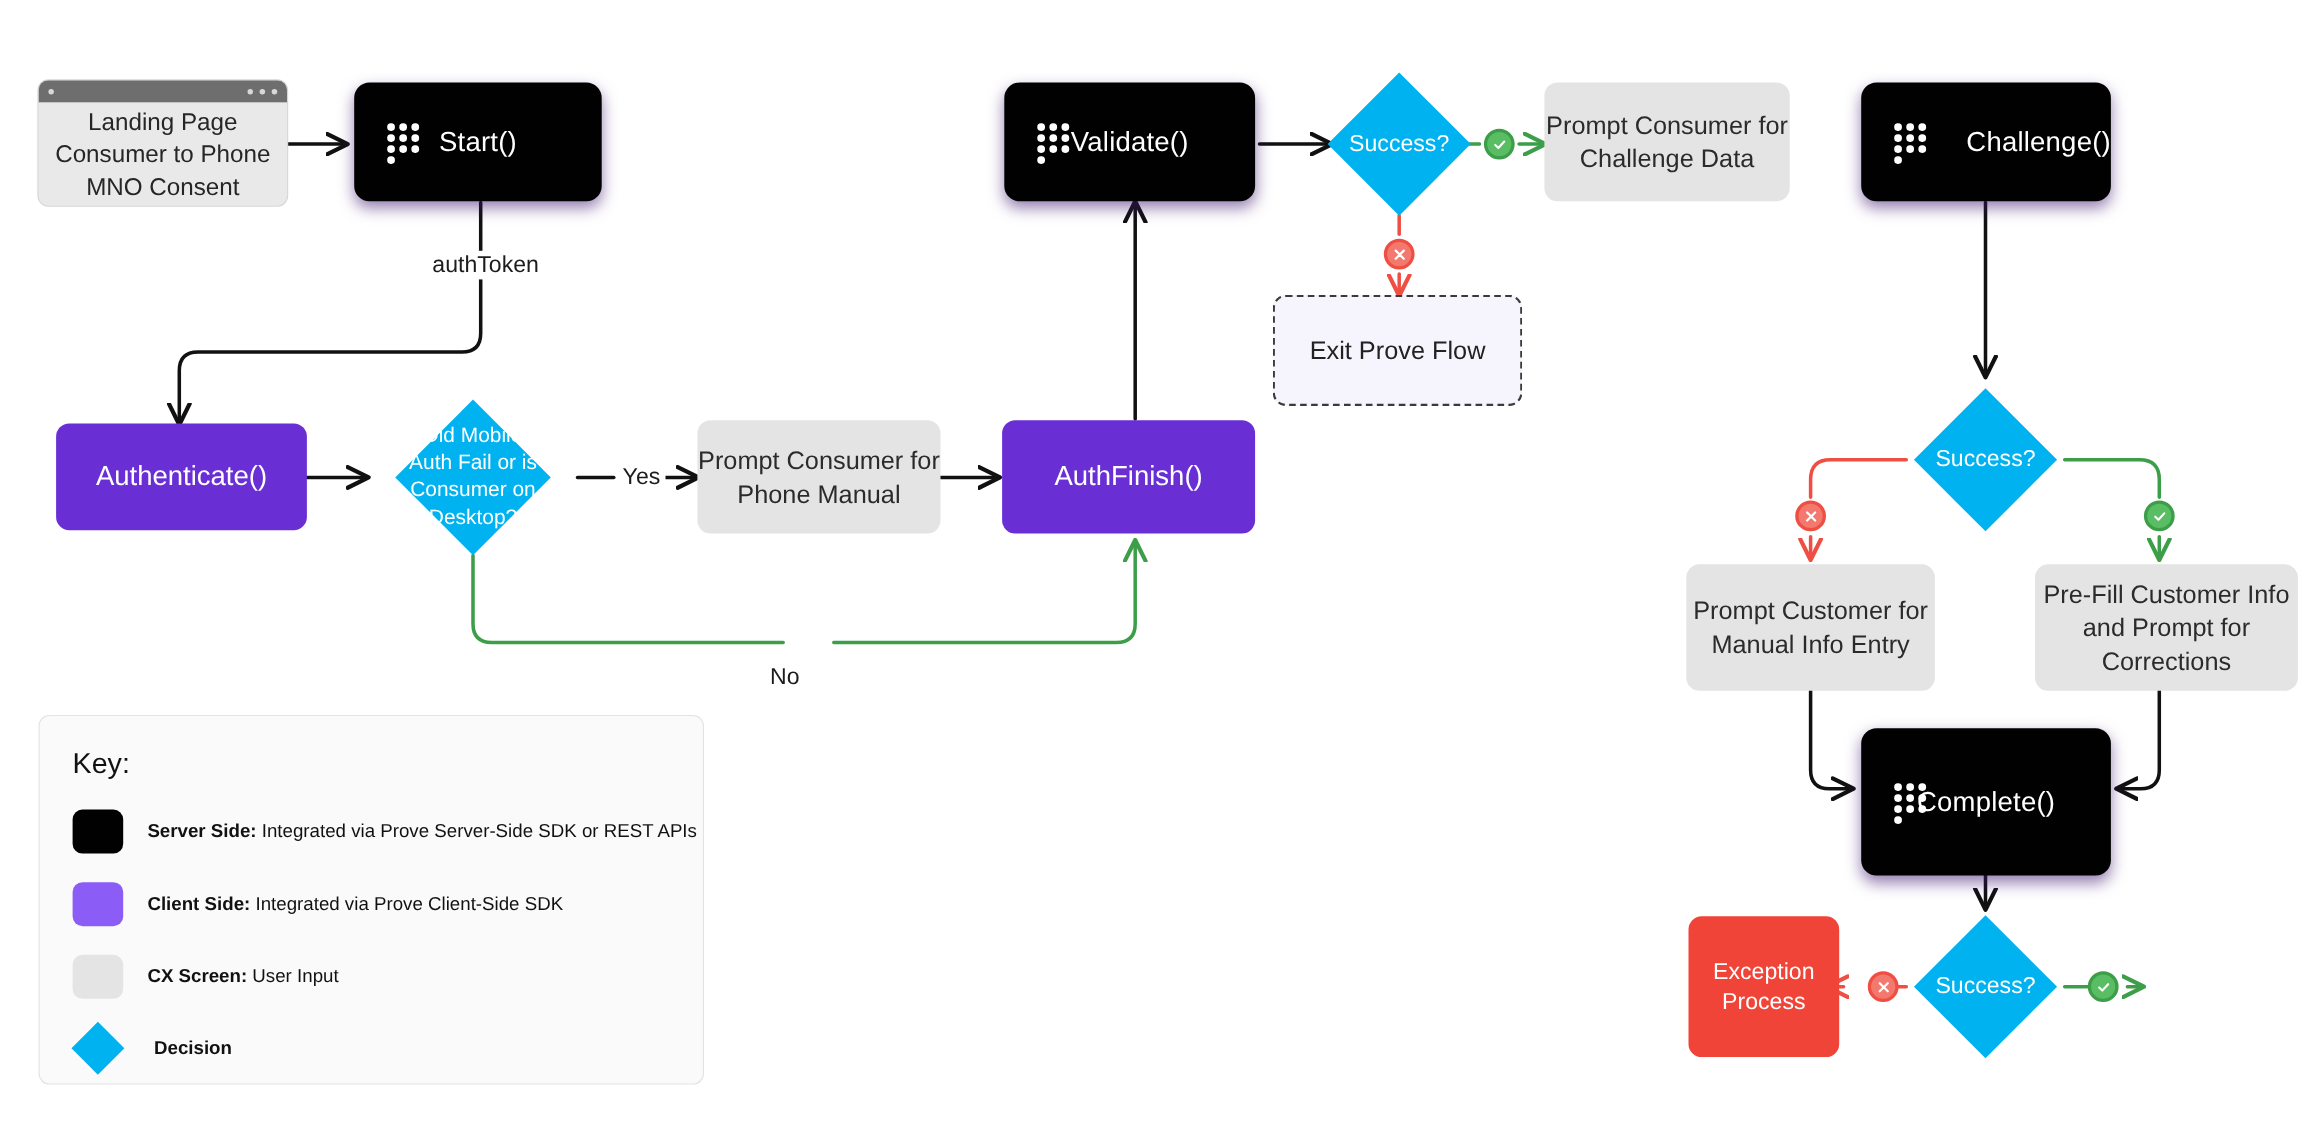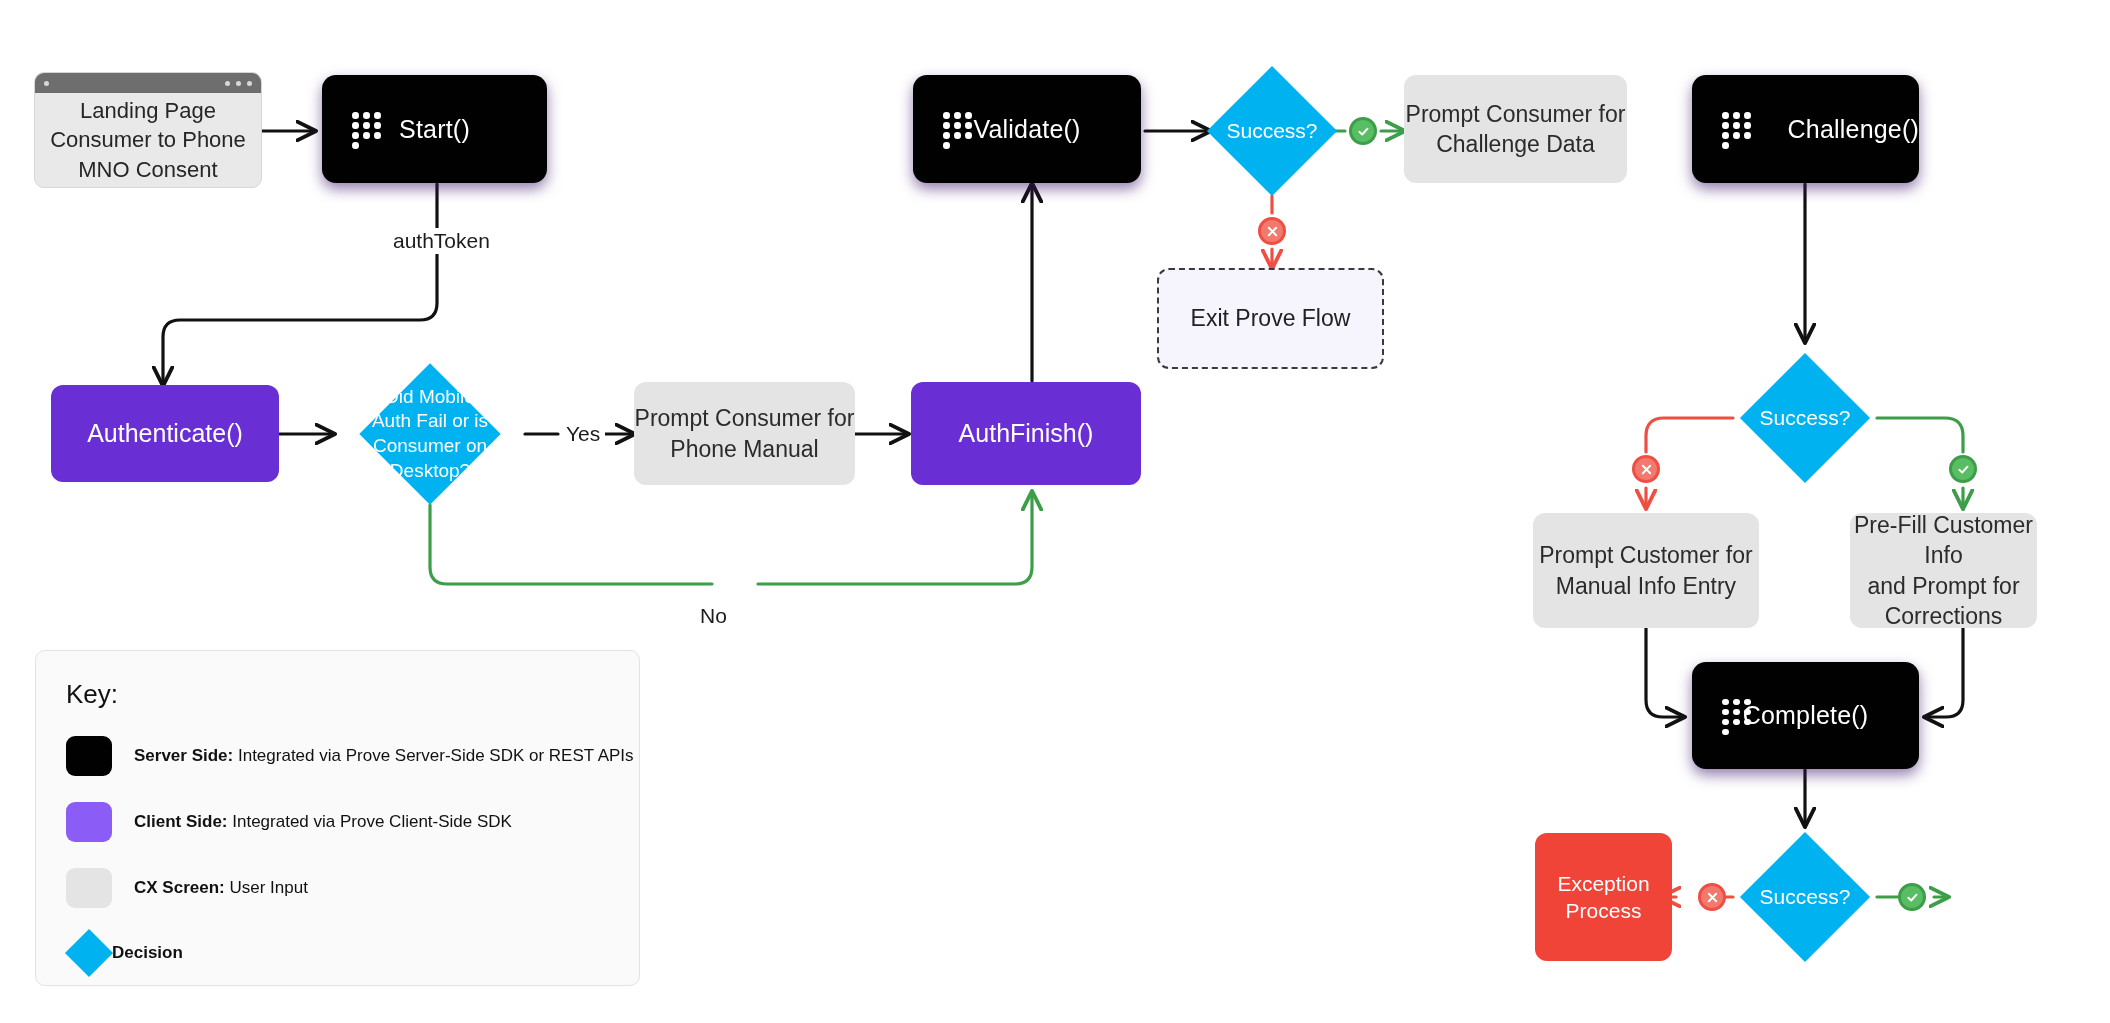--- a/index.html
+++ b/index.html
@@ -351,29 +351,29 @@
       </svg>
   </div>
 
   <div class="node cx" style="left:1533px; top:513px; width:226px; height:115px;">
     <span class="label">
       <span>Prompt Customer for</span><br>
       <span>Manual Info Entry</span>
     </span>
   </div>
 
-  <div class="node cx" style="left:1850px; top:513px; width:187px; height:115px;">
+  <div class="node cx" style="left:1850px; top:513px; width:239px; height:115px;">
     <span class="label">
       <span>Pre-Fill Customer Info</span><br>
       <span>and Prompt for</span><br>
       <span>Corrections</span>
     </span>
   </div>
 
-  <div class="node server" style="left:1692px; top:662px; width:227px; height:107px;">
+  <div class="node server" style="left:1692px; top:662px; width:227px; height:134px;">
     <span class="dotgrid">
       <i style="left:0;top:0"></i>
         <i style="left:11px;top:0"></i>
         <i style="left:22px;top:0"></i>
       <i style="left:0;top:10px"></i>
         <i style="left:11px;top:10px"></i>
         <i style="left:22px;top:10px"></i>
       <i style="left:0;top:20px"></i>
         <i style="left:11px;top:20px"></i>
         <i style="left:22px;top:20px"></i>
@@ -423,21 +423,21 @@
       </span>
     </div>
 
     <div class="krow" style="margin-top:26px; gap:22px;">
       <span class="kswatch sq" style="background:#E4E4E4;"></span>
       <span class="ktext">
         <b>CX Screen:</b><span> User Input</span>
       </span>
     </div>
 
-    <div class="krow" style="margin-top:28px; ">
+    <div class="krow" style="margin-top:28px; gap:28px;">
       <span class="kswatch dia"></span>
       <span class="ktext">
         <b>Decision</b>
       </span>
     </div>
   </div>
 
 </div>
 
 </body></html>

